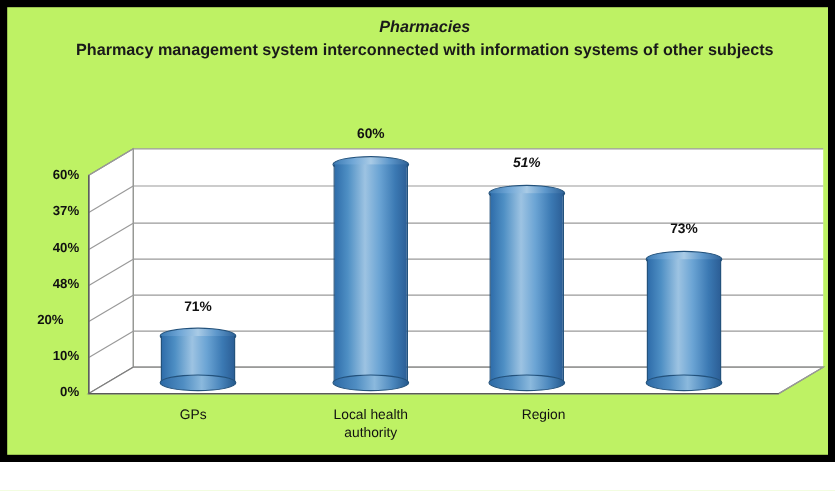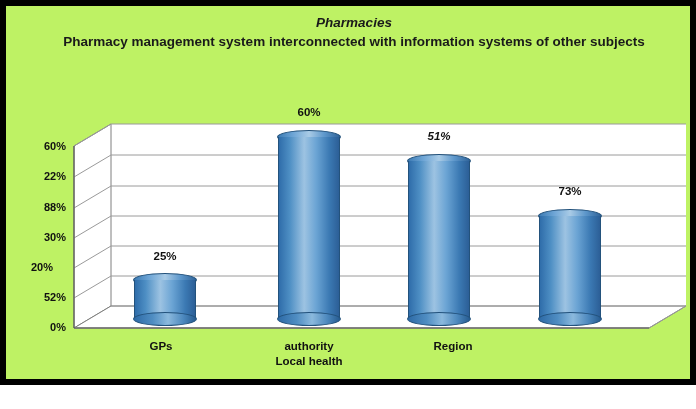--- a/index.html
+++ b/index.html
@@ -63,21 +63,21 @@
     position: absolute;
     font-size: 11px;
     font-weight: bold;
     color: #111111;
     text-align: right;
     width: 46px;
   }
   .cat-label {
     position: absolute;
     font-size: 11.5px;
-    font-weight: bold;
+    font-weight: normal;
     color: #111111;
     text-align: center;
     line-height: 15px;
   }
   .value-label {
     position: absolute;
     font-size: 11.5px;
     font-weight: bold;
     color: #111111;
     text-align: center;
@@ -173,33 +173,33 @@
         <line x1="68" y1="140" x2="105" y2="118"></line>
         <line x1="643" y1="322" x2="680" y2="300"></line>
       </g>
 
       <line x1="68" y1="322" x2="643" y2="322" stroke="#5a5a5a" stroke-width="1.2"></line>
 
       <line x1="68" y1="140" x2="68" y2="322" stroke="#5a5a5a" stroke-width="1.2"></line>
     </svg>
 
     <div class="axis-label" style="left:14px; top:315px;">0%</div>
-    <div class="axis-label" style="left:14px; top:285px;">52%</div>
+    <div class="axis-label" style="left:14px; top:285px;">10%</div>
     <div class="axis-label" style="left:1px; top:255px;">20%</div>
-    <div class="axis-label" style="left:14px; top:225px;">30%</div>
-    <div class="axis-label" style="left:14px; top:195px;">88%</div>
-    <div class="axis-label" style="left:14px; top:164px;">22%</div>
+    <div class="axis-label" style="left:14px; top:225px;">48%</div>
+    <div class="axis-label" style="left:14px; top:195px;">40%</div>
+    <div class="axis-label" style="left:14px; top:164px;">37%</div>
     <div class="axis-label" style="left:14px; top:134px;">60%</div>
 
     <div class="bar" style="left:128px; width:62px; top:267px; height:46px;">
       <div class="cap"></div>
       <div class="body"></div>
       <div class="bottom"></div>
     </div>
-    <div class="value-label" style="left:128px; width:62px; top:244px;">25%</div>
+    <div class="value-label" style="left:128px; width:62px; top:244px;">71%</div>
 
     <div class="bar" style="left:272px; width:62px; top:124px; height:189px;">
       <div class="cap"></div>
       <div class="body"></div>
       <div class="bottom"></div>
     </div>
     <div class="value-label" style="left:272px; width:62px; top:100px;">60%</div>
 
     <div class="bar" style="left:402px; width:62px; top:148px; height:165px;">
       <div class="cap"></div>
@@ -213,22 +213,22 @@
       <div class="body"></div>
       <div class="bottom"></div>
     </div>
     <div class="value-label" style="left:533px; width:62px; top:179px;">73%</div>
 
     <div class="cat-label" style="left:100px; width:110px; top:333px;">
       <div>GPs</div>
     </div>
 
     <div class="cat-label" style="left:243px; width:120px; top:333px;">
+      <div>Local health</div>
       <div>authority</div>
-      <div>Local health</div>
     </div>
 
     <div class="cat-label" style="left:392px; width:110px; top:333px;">
       <div>Region</div>
     </div>
 
 
   </div>
 </div>
 

